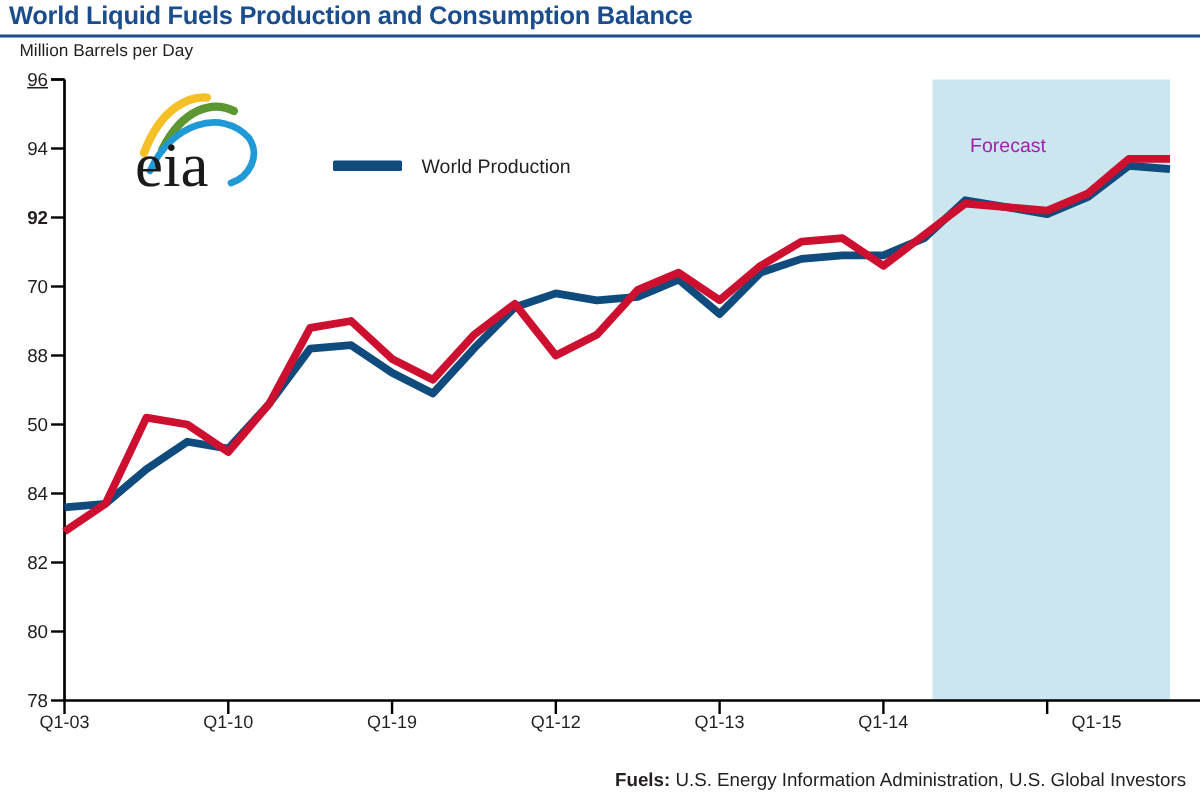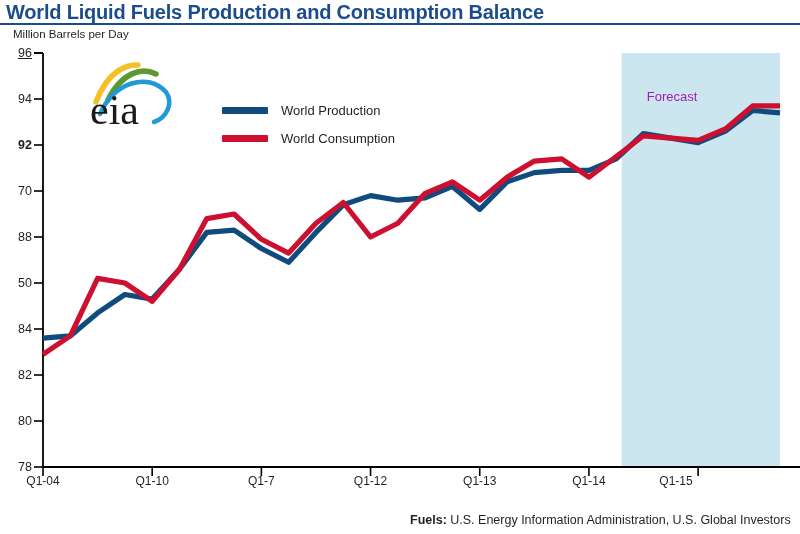--- a/index.html
+++ b/index.html
@@ -7,21 +7,21 @@
   body{
     width:800px;height:534px;
     background:#ffffff;
     font-family:"Liberation Sans", sans-serif;
     color:#231f20;
     overflow:hidden;
     position:relative;
   }
   #chart-title{
     position:absolute;left:6px;top:1px;
-    font-size:20px;font-weight:bold;
+    font-size:17px;font-weight:bold;
     color:#1b4d8c;
     letter-spacing:-0.2px;
     white-space:nowrap;
   }
   #title-rule{
     position:absolute;left:0;top:23px;width:800px;height:2px;
     background:#1b4d8c;
   }
   #y-axis-title{
     position:absolute;left:13px;top:28px;
@@ -104,43 +104,39 @@
       <div class="ytick-label" style="left: 4px; top: 375px;">82</div>
       <div class="ytick-label" style="left: 4px; top: 329px;">84</div>
       <div class="ytick-label" style="left: 4px; top: 283px;">50</div>
       <div class="ytick-label" style="left: 4px; top: 237px;">88</div>
       <div class="ytick-label" style="left: 4px; top: 191px;">70</div>
       <div class="ytick-label" style="left: 4px; top: 145px; font-weight: bold;">92</div>
       <div class="ytick-label" style="left: 4px; top: 99px;">94</div>
       <div class="ytick-label" style="left: 4px; top: 53px; text-decoration: underline;">96</div>
     </div>
   <div id="xtick-labels">
-      <div class="xtick-label" style="left: 43px;">Q1-04</div>
+      <div class="xtick-label" style="left: 43px;">Q1-03</div>
       <div class="xtick-label" style="left: 152.185px;">Q1-10</div>
-      <div class="xtick-label" style="left: 261.37px;">Q1-7</div>
+      <div class="xtick-label" style="left: 261.37px;">Q1-19</div>
       <div class="xtick-label" style="left: 370.556px;">Q1-12</div>
       <div class="xtick-label" style="left: 479.741px;">Q1-13</div>
       <div class="xtick-label" style="left: 588.926px;">Q1-14</div>
-      <div class="xtick-label" style="left: 676px; text-align: center;">Q1-15</div>
+      <div class="xtick-label" style="left: 731px; text-align: center;">Q1-15</div>
     </div>
 </div>
 
 <div id="forecast-label">Forecast</div>
 
 <svg id="eia-logo" viewBox="0 0 100 68">
   <path d="M10 40 C 22 8, 42 2, 52 3" stroke="#f5c026" stroke-width="5.5" fill="none" stroke-linecap="round"></path>
   <path d="M22 38 C 36 10, 56 5, 70 12" stroke="#5d9732" stroke-width="5.5" fill="none" stroke-linecap="round"></path>
   <path d="M14 52 C 28 20, 62 10, 80 30 C 88 42, 80 56, 68 60" stroke="#1f9ad6" stroke-width="4.5" fill="none" stroke-linecap="round"></path>
   <text x="4" y="62" font-family="'Liberation Serif', serif" font-size="42" fill="#1a1a1a">eia</text>
 </svg>
 
 <div id="legend">
     <div class="legend-row">
       <span class="legend-swatch" style="background: rgb(15, 76, 125);"></span>
       <span class="legend-label">World Production</span>
     </div>
-    <div class="legend-row">
-      <span class="legend-swatch" style="background: rgb(206, 16, 48);"></span>
-      <span class="legend-label">World Consumption</span>
-    </div>
   </div>
 
 <div id="source-line"><b>Fuels:</b><span> U.S. Energy Information Administration, U.S. Global Investors</span></div>
 
 </body></html>

